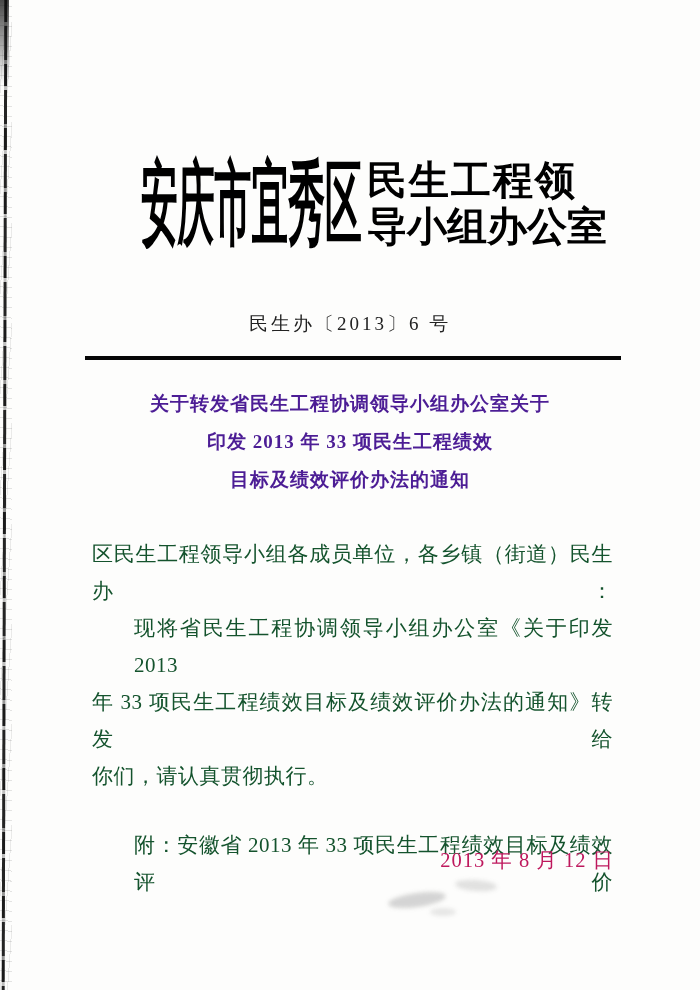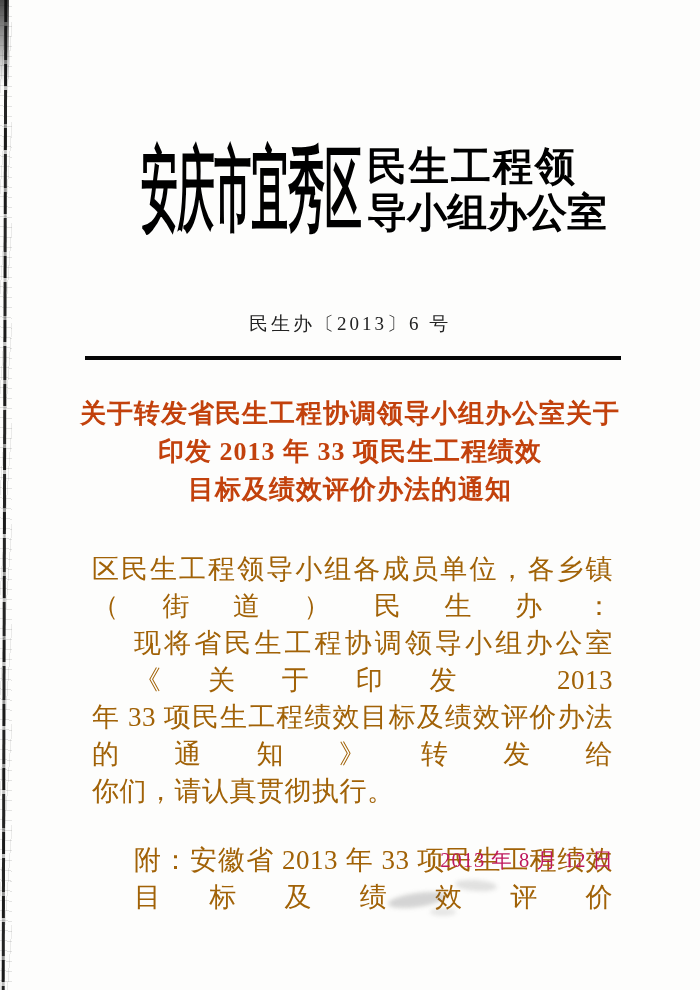--- a/index.html
+++ b/index.html
@@ -22,21 +22,21 @@
       #1b1b1b 0 22px, rgba(27,27,27,.28) 22px 26px,
       #242424 26px 60px, rgba(27,27,27,.45) 60px 64px);
     transform:rotate(.15deg);
   }
   .edge-top{
     position:absolute; left:0; top:0; width:9px; height:85px;
     background:linear-gradient(180deg, rgba(12,12,12,.75), rgba(12,12,12,0));
   }
   
   .banner{
-    position:absolute; top:136px; left:0; width:100%; height:108px;
+    position:absolute; top:150px; left:0; width:100%; height:108px;
     display:flex; justify-content:center; align-items:center; padding-left:24px;
     box-sizing:border-box; color:#000;
   }
   .big-wrap{height:100px; display:flex; align-items:center; overflow:visible;}
   .big{
     display:inline-block; font-weight:900; white-space:nowrap; line-height:1;
     font-family:"Liberation Serif","DejaVu Serif",serif; color:#000;
   }
   .big-left{font-size:92px; transform:scaleX(.40); transform-origin:left center;}
   .w-left{width:222px;}
@@ -52,28 +52,28 @@
     position:absolute; top:311px; left:0; width:100%;
     text-align:center; font-size:19px; letter-spacing:3px; color:#222;
   }
   
   .rule{
     position:absolute; top:356px; left:85px; width:536px; height:4px;
     background:#060606;
   }
   
   .title{
-    position:absolute; top:395px; left:0; width:100%;
-    text-align:center; font-weight:900; font-size:26px; line-height:38px;
-    color:#c2410c; letter-spacing:1px;
+    position:absolute; top:385px; left:0; width:100%;
+    text-align:center; font-weight:900; font-size:19px; line-height:38px;
+    color:#4c1d95; letter-spacing:1px;
   }
   
   .body{
-    position:absolute; top:551px; left:92px; width:521px;
-    font-size:27px; line-height:37px; color:#a16207;
+    position:absolute; top:536px; left:92px; width:521px;
+    font-size:21px; line-height:37px; color:#14532d;
   }
   .line{text-align:justify; letter-spacing:.5px;}
   .fill{text-align-last:justify;}
   .indent{padding-left:42px;}
   .gap{margin-top:32px;}
   
   .date{
     position:absolute; top:846px; right:86px;
     font-size:20.5px; letter-spacing:1px; color:#be185d;
   }

